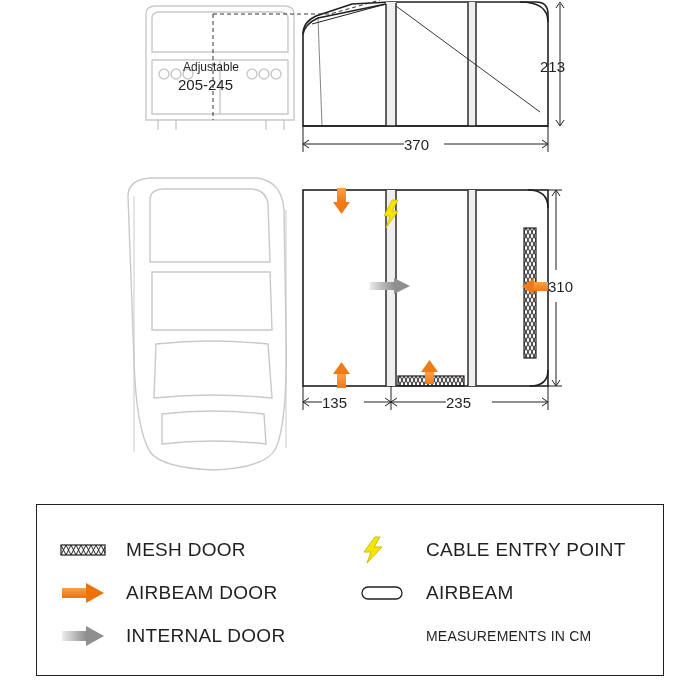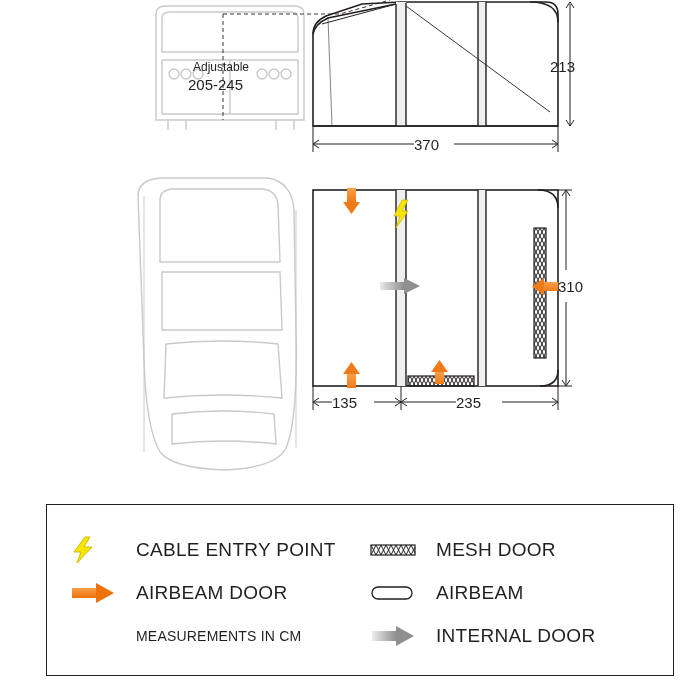--- a/index.html
+++ b/index.html
@@ -4,21 +4,21 @@
 <style>
   html,body{margin:0;padding:0;}
   body{
     width:700px;height:700px;
     background:#ffffff;
     font-family:"Liberation Sans", sans-serif;
     color:#231f20;
     overflow:hidden;
     position:relative;
   }
-  #stage{position:absolute;inset:0;margin-left:10px;}
+  #stage{position:absolute;inset:0;}
   svg{display:block;}
   .dimtext{
     font-family:"Liberation Sans", sans-serif;
     font-size:15px;
     fill:#231f20;
   }
   .adjtext{
     font-family:"Liberation Sans", sans-serif;
     font-size:12px;
     fill:#231f20;
@@ -212,36 +212,36 @@
     </g>
     <text class="dimtext" x="322" y="408">135</text>
     <text class="dimtext" x="446" y="408">235</text>
   </svg>
 
   <div class="legend-box"></div>
   <div class="legend-grid">
 
     <div class="legend-item">
       <span class="sym">
-        <svg width="26" height="30" viewBox="0 0 26 30">
-          <path d="M15 2 L4 17 L11 17 L7 28 L22 12 L14 12 L20 2 Z" fill="#f6e500" stroke="#cdbb00" stroke-width="1"></path>
-        </svg>
-      </span>
-      <span class="lbl">CABLE ENTRY POINT</span>
-    </div>
-
-    <div class="legend-item">
-      <span class="sym">
         <svg width="46" height="16" viewBox="0 0 46 16">
           <rect x="1" y="3" width="44" height="10" fill="none" stroke="#231f20" stroke-width="1.2"></rect>
           <path d="M1 3 L6 13 L11 3 L16 13 L21 3 L26 13 L31 3 L36 13 L41 3 L45 11" fill="none" stroke="#231f20" stroke-width="1"></path>
           <path d="M1 13 L6 3 L11 13 L16 3 L21 13 L26 3 L31 13 L36 3 L41 13 L45 5" fill="none" stroke="#231f20" stroke-width="1"></path>
         </svg>
       </span>
       <span class="lbl">MESH DOOR</span>
+    </div>
+
+    <div class="legend-item">
+      <span class="sym">
+        <svg width="26" height="30" viewBox="0 0 26 30">
+          <path d="M15 2 L4 17 L11 17 L7 28 L22 12 L14 12 L20 2 Z" fill="#f6e500" stroke="#cdbb00" stroke-width="1"></path>
+        </svg>
+      </span>
+      <span class="lbl">CABLE ENTRY POINT</span>
     </div>
 
     <div class="legend-item">
       <span class="sym">
         <svg width="46" height="22" viewBox="0 0 46 22">
           <defs>
             <linearGradient id="lgOrange" x1="0" y1="0" x2="0" y2="1">
               <stop offset="0" stop-color="#f9a04b"></stop>
               <stop offset="1" stop-color="#ec7209"></stop>
             </linearGradient>
@@ -255,35 +255,35 @@
 
     <div class="legend-item">
       <span class="sym">
         <svg width="46" height="20" viewBox="0 0 46 20">
           <rect x="2" y="4" width="40" height="12" rx="6" ry="6" fill="#ffffff" stroke="#231f20" stroke-width="1.3"></rect>
         </svg>
       </span>
       <span class="lbl">AIRBEAM</span>
     </div>
 
-    <div class="legend-item small">
-      <span class="sym"></span>
-      <span class="lbl">MEASUREMENTS IN CM</span>
-    </div>
-
     <div class="legend-item">
       <span class="sym">
         <svg width="46" height="22" viewBox="0 0 46 22">
           <defs>
             <linearGradient id="lgGrey" x1="0" y1="0" x2="1" y2="0">
               <stop offset="0" stop-color="#ededed"></stop>
               <stop offset="1" stop-color="#8f8f8f"></stop>
             </linearGradient>
           </defs>
           <rect x="2" y="6" width="24" height="10" fill="url(#lgGrey)"></rect>
           <path d="M26 1 L44 11 L26 21 Z" fill="#8f8f8f"></path>
         </svg>
       </span>
       <span class="lbl">INTERNAL DOOR</span>
     </div>
 
+    <div class="legend-item small">
+      <span class="sym"></span>
+      <span class="lbl">MEASUREMENTS IN CM</span>
+    </div>
+
   </div>
 </div>
 
 </body></html>

